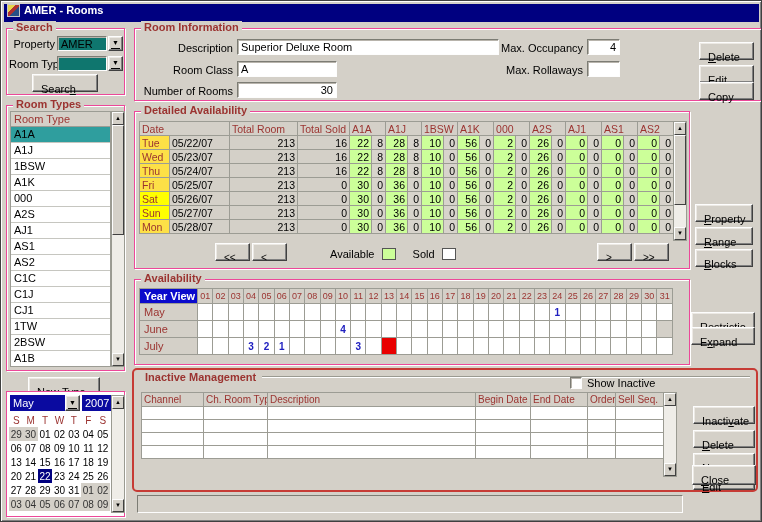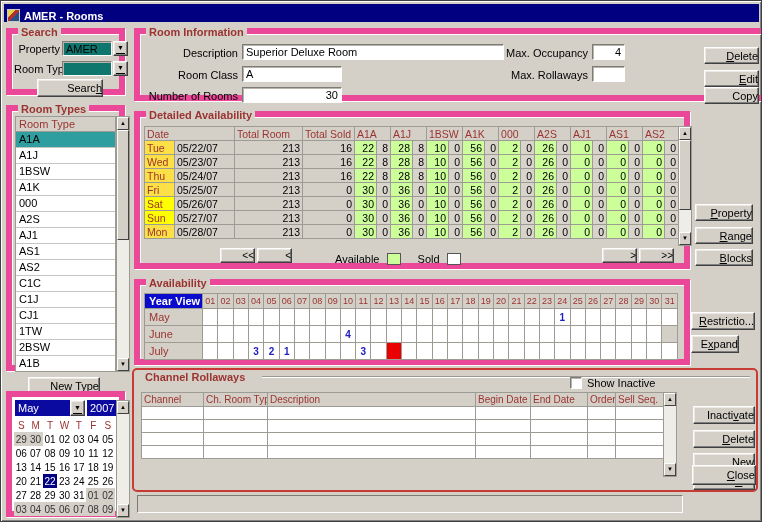--- a/index.html
+++ b/index.html
@@ -1,34 +1,34 @@
 <!DOCTYPE html>
 <html><head>
 <meta charset="utf-8">
 <style>
   *{box-sizing:border-box}
   html,body{margin:0;padding:0}
   body{background:#808080;font-family:"Liberation Sans",sans-serif;font-size:11px;color:#000}
   .win{position:relative;width:762px;height:522px;background:#d4d0c8;border:1px solid #404040;
        box-shadow:inset 1px 1px 0 #ffffff, inset -1px -1px 0 #808080;overflow:hidden}
   .titlebar{position:absolute;left:3px;top:3px;width:755px;height:18px;background:#000080;color:#fff;
-            display:flex;align-items:flex-end;gap:4px;padding:0 3px;font-weight:bold}
+            display:flex;align-items:flex-start;gap:4px;padding:0 3px;font-weight:bold}
   .app-icon{width:13px;height:13px;border:1px solid #c8c8c8;
             background:linear-gradient(135deg,#e8d44a 0 35%,#b03030 35% 55%,#274f87 55% 100%)}
-  .group{position:absolute;border:6px solid #ec4899;box-shadow:inset 1px 1px 0 #fff,1px 1px 0 #fff}
+  .group{position:absolute;border:1px solid #ec4899;box-shadow:inset 1px 1px 0 #fff,1px 1px 0 #fff}
   .glabel{position:absolute;top:-8px;left:6px;background:#d4d0c8;padding:0 3px;color:#9b3330;
           font-weight:bold;white-space:nowrap}
   .flabel{position:absolute;text-align:right;white-space:nowrap}
   .tinput{position:absolute;background:#fff;border:1px solid;border-color:#7c7c74 #fdfdfd #fdfdfd #7c7c74;
           box-shadow:inset 1px 1px 0 #b8b4ac;font:inherit;padding:0 3px;outline:none}
   .yellow{background:#0f766e}
   .right{text-align:right}
   .btn{position:absolute;background:#d4d0c8;border:1px solid;border-color:#fdfdfd #404040 #404040 #fdfdfd;
        box-shadow:inset -1px -1px 0 #808080,inset 1px 1px 0 #ece9e4;font:inherit;color:#000;
-       text-align:right;padding:0;cursor:default}
+       text-align:left;padding:8px;cursor:default}
   .btn u{text-decoration:underline}
   .combo{position:absolute;background:#d4d0c8;border:1px solid;border-color:#fdfdfd #404040 #404040 #fdfdfd;
          box-shadow:inset -1px -1px 0 #808080,inset 1px 1px 0 #ece9e4;padding:0}
   .combo::before{content:"▼";display:block;font-size:7px;line-height:8px;margin:1px 2px 0;
                  border-bottom:1px solid #000;padding-bottom:1px}
   .vscroll{position:absolute;display:flex;flex-direction:column;background:#efede8;border:1px solid #9a9a91;width:14px}
   .sbtn{height:13px;flex:0 0 13px;background:#d4d0c8;border:1px solid;border-color:#fdfdfd #404040 #404040 #fdfdfd;
         font-size:6px;line-height:11px;text-align:center;color:#000}
   .sbtn.up::before{content:"▲"}
   .sbtn.down::before{content:"▼"}
@@ -606,24 +606,24 @@
             <td></td>
             <td></td>
             <td></td>
             <td></td>
             <td></td>
           </tr>
         </tbody>
     </table>
   </div>
   <button class="btn" style="left:690px;top:311px;width:64px;height:18px"><u>R</u>estrictio...</button>
-  <button class="btn" style="left:690px;top:334px;width:48px;height:18px">E<u>x</u>pand</button>
+  <button class="btn" style="left:690px;top:326px;width:64px;height:18px">E<u>x</u>pand</button>
 
   <div class="redbox" style="left:131px;top:367px;width:626px;height:124px">
-    <span class="glabel" style="position:absolute;left:8px;top:1px;background:#d4d0c8">Channel Rollaways</span>
+    <span class="glabel" style="position:absolute;left:8px;top:1px;background:#d4d0c8">Inactive Management</span>
     <div class="hline" style="left:128px;top:6px;width:488px"></div>
     <span class="cbx" style="left:436px;top:7px"></span>
     <span class="statictext" style="left:453px;top:7px">Show Inactive</span>
     <table class="ch" style="position:absolute;left:7px;top:22px">
       <colgroup id="ch-cols">
           <col style="width: 62px;">
           <col style="width: 64px;">
           <col style="width: 208px;">
           <col style="width: 55px;">
           <col style="width: 57px;">

